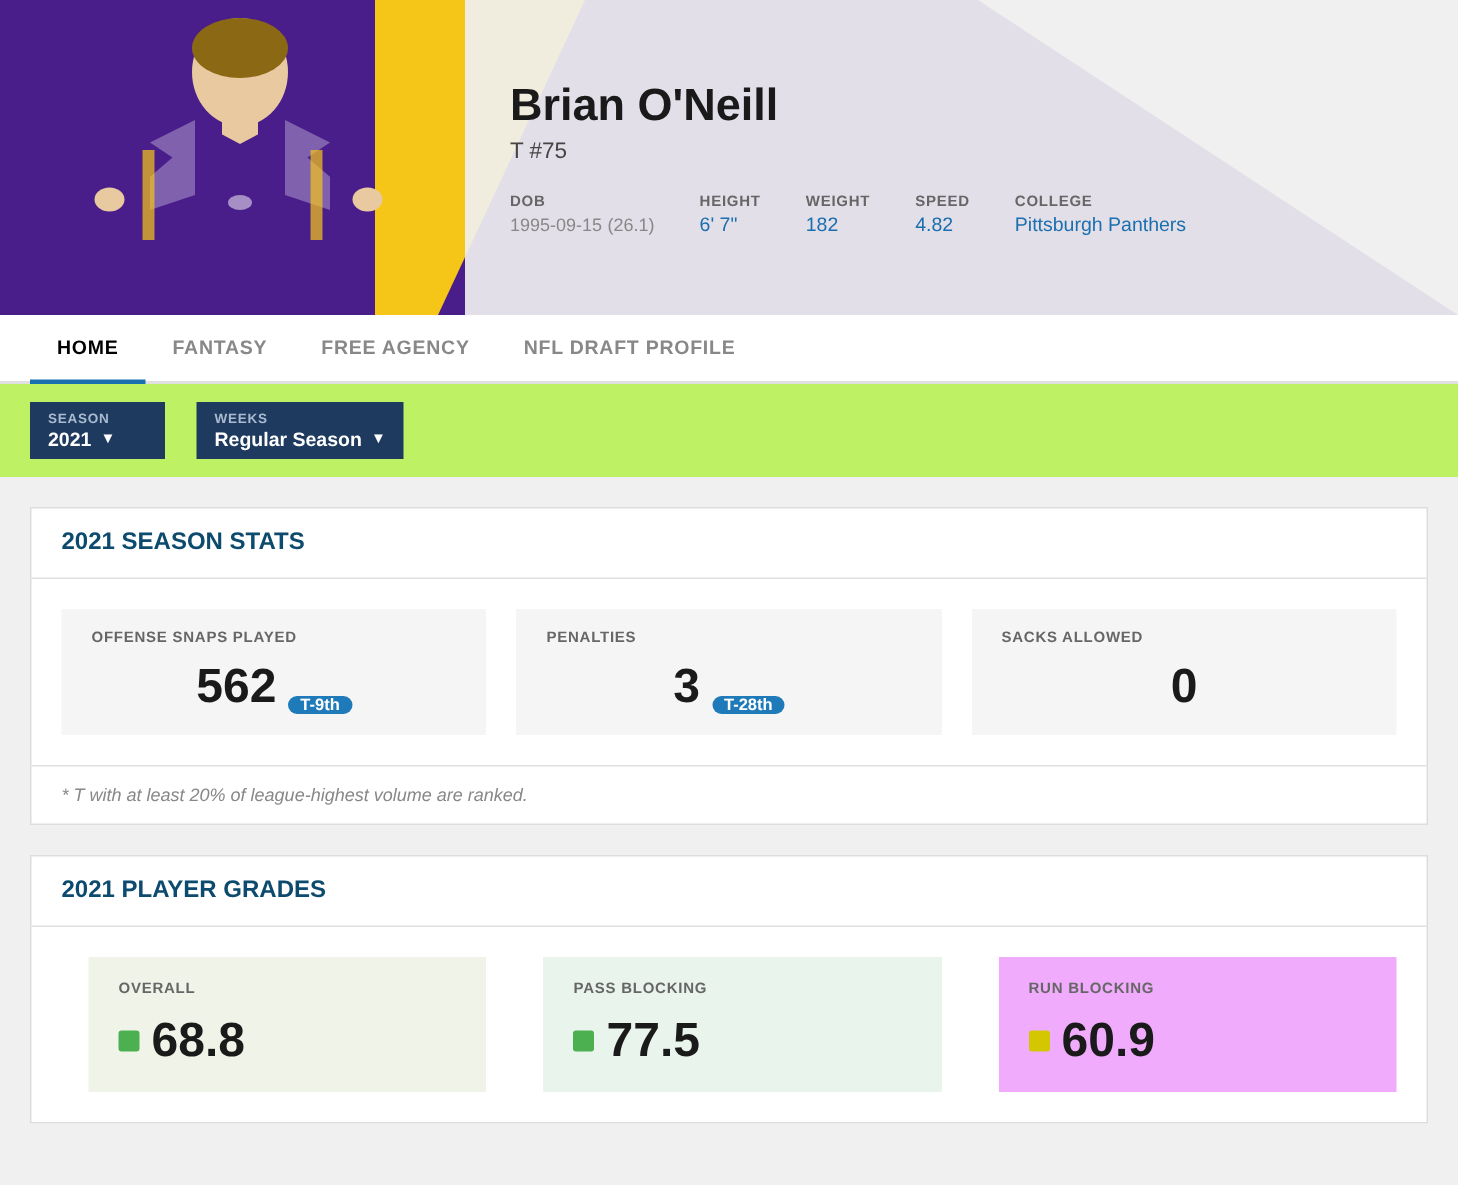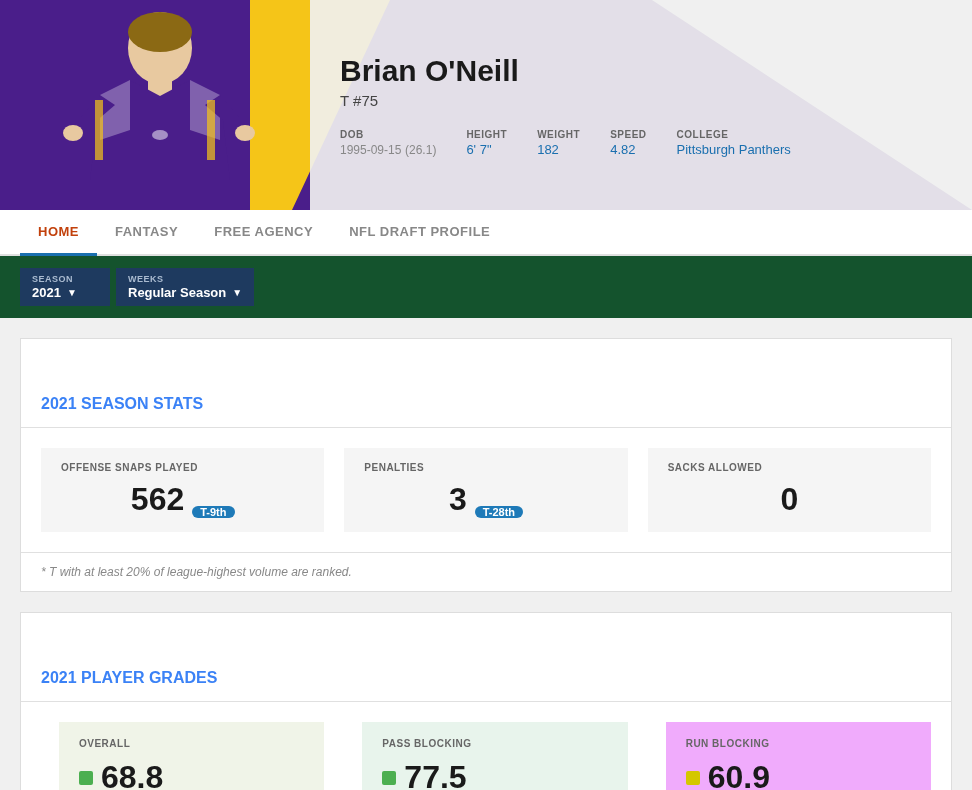--- a/index.html
+++ b/index.html
@@ -106,30 +106,30 @@
       font-weight: 700;
       color: #888;
       cursor: pointer;
       text-transform: uppercase;
       letter-spacing: 0.5px;
       border-bottom: 3px solid transparent;
       margin-bottom: -2px;
       text-decoration: none;
     }
     .nav-tab.active {
-      color: #c2410c;
+      color: #000000;
       border-bottom: 3px solid #1a6faf;
     }
 
     
     .filter-bar {
-      background: #14532d;
+      background: #bef264;
       padding: 12px 20px;
       display: flex;
-      gap: 6px;
+      gap: 21px;
       align-items: center;
     }
     .dropdown-btn {
       background: #1e3a5f;
       color: #fff;
       border: none;
       padding: 6px 12px;
       font-size: 12px;
       font-weight: 700;
       cursor: pointer;
@@ -168,22 +168,21 @@
       border: 1px solid #ddd;
       margin-bottom: 20px;
     }
     .section-header {
       padding: 14px 20px;
       border-bottom: 1px solid #e0e0e0;
     }
     .section-title {
       font-size: 16px;
       font-weight: 700;
-      color: #3b82f6;
-      margin-top: 42px;
+      color: #0c4a6e;
     }
     .stats-grid {
       padding: 20px;
       display: flex;
       gap: 20px;
     }
     .stat-card {
       flex: 1;
       background: #f5f5f5;
       padding: 14px 20px;

